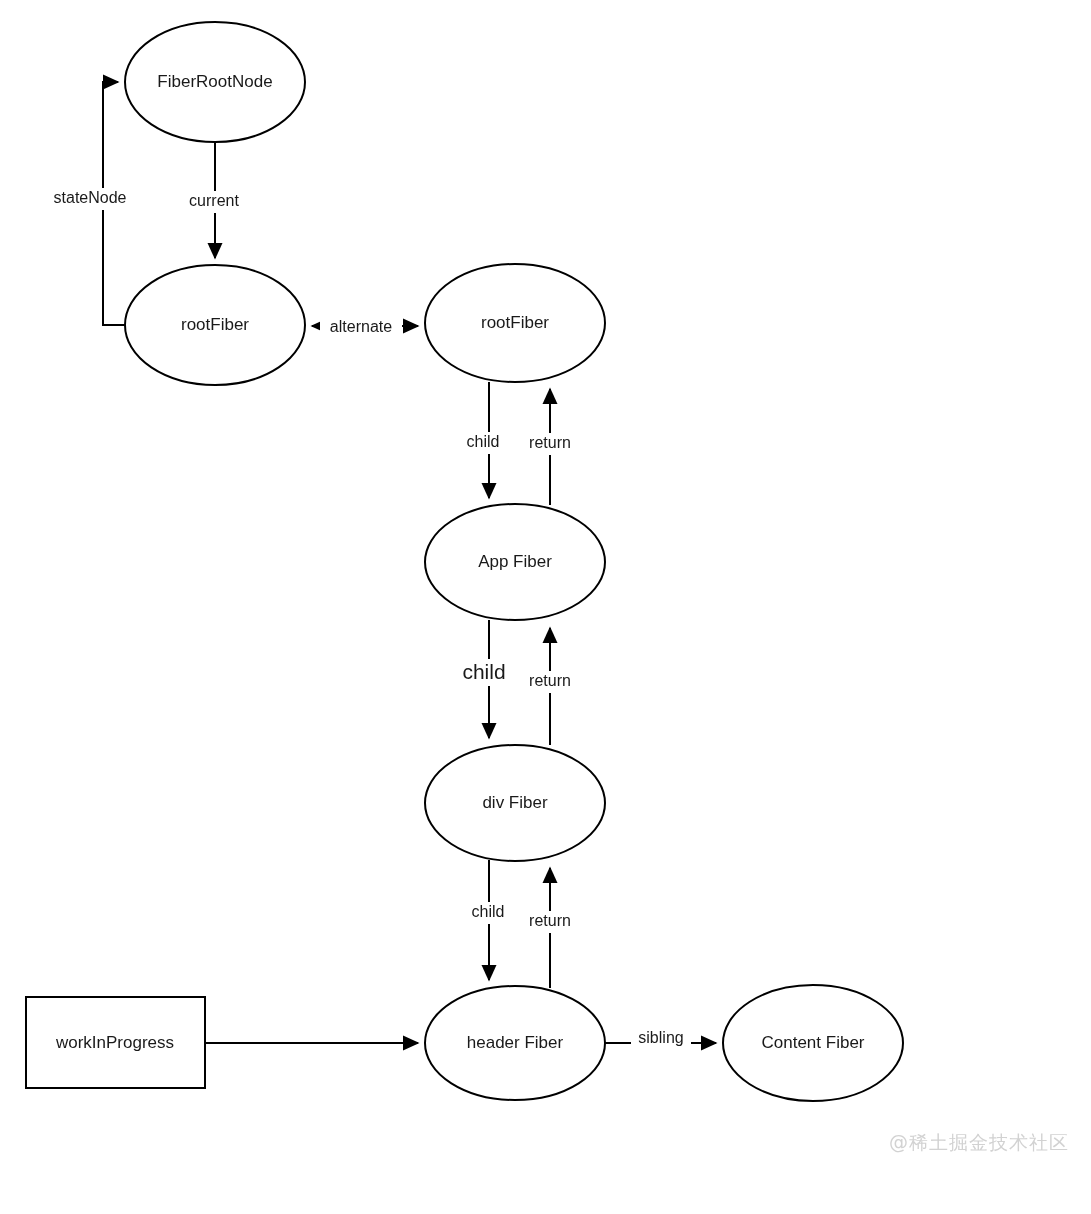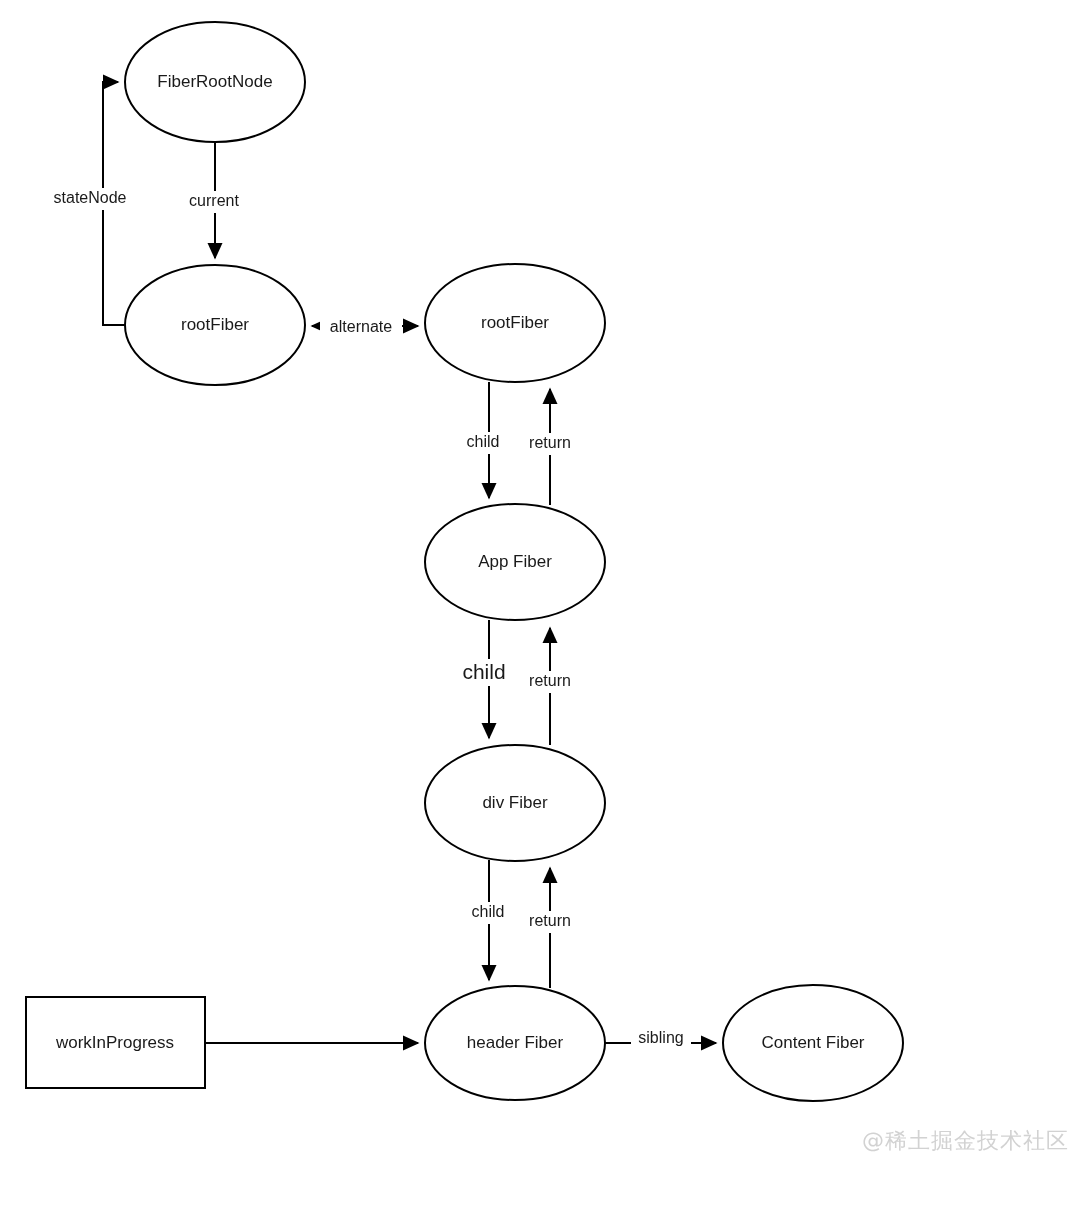--- a/index.html
+++ b/index.html
@@ -52,21 +52,21 @@
     font-size: 21px;
   }
   .edge-label-bg {
     fill: #ffffff;
   }
   .watermark {
     position: absolute;
     right: 22px;
     bottom: 36px;
     font-family: "DejaVu Sans", sans-serif;
-    font-size: 22px;
+    font-size: 19px;
     color: #d2d2d2;
     letter-spacing: 1px;
     white-space: nowrap;
     user-select: none;
   }
 </style>
 </head>
 <body>
 
 <div id="diagram-root">

